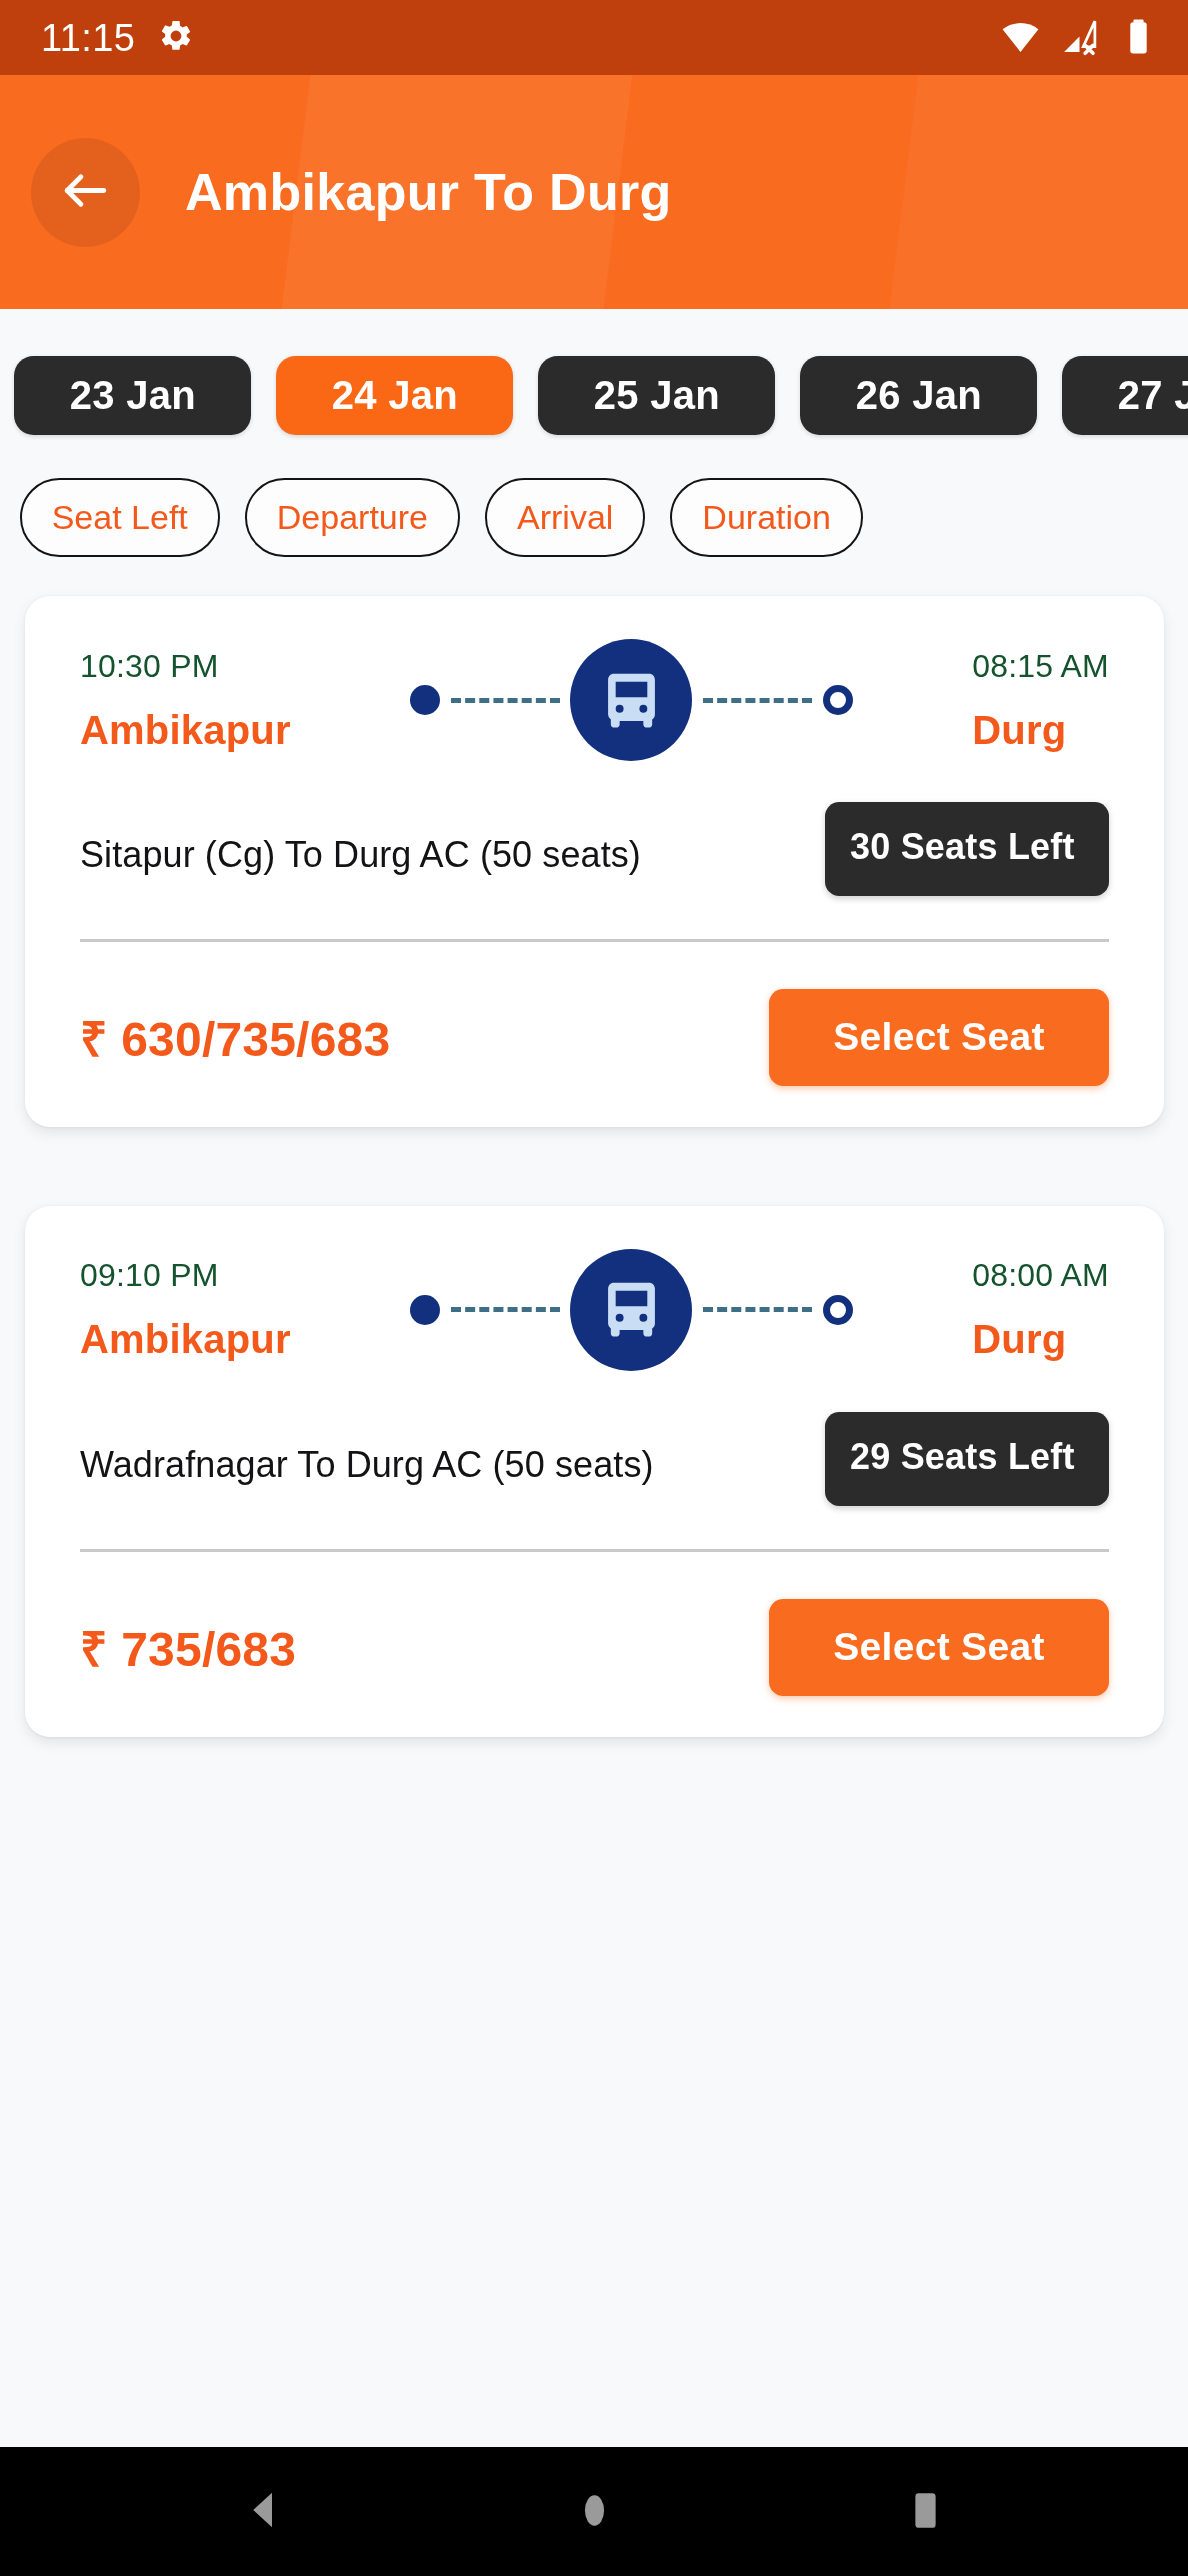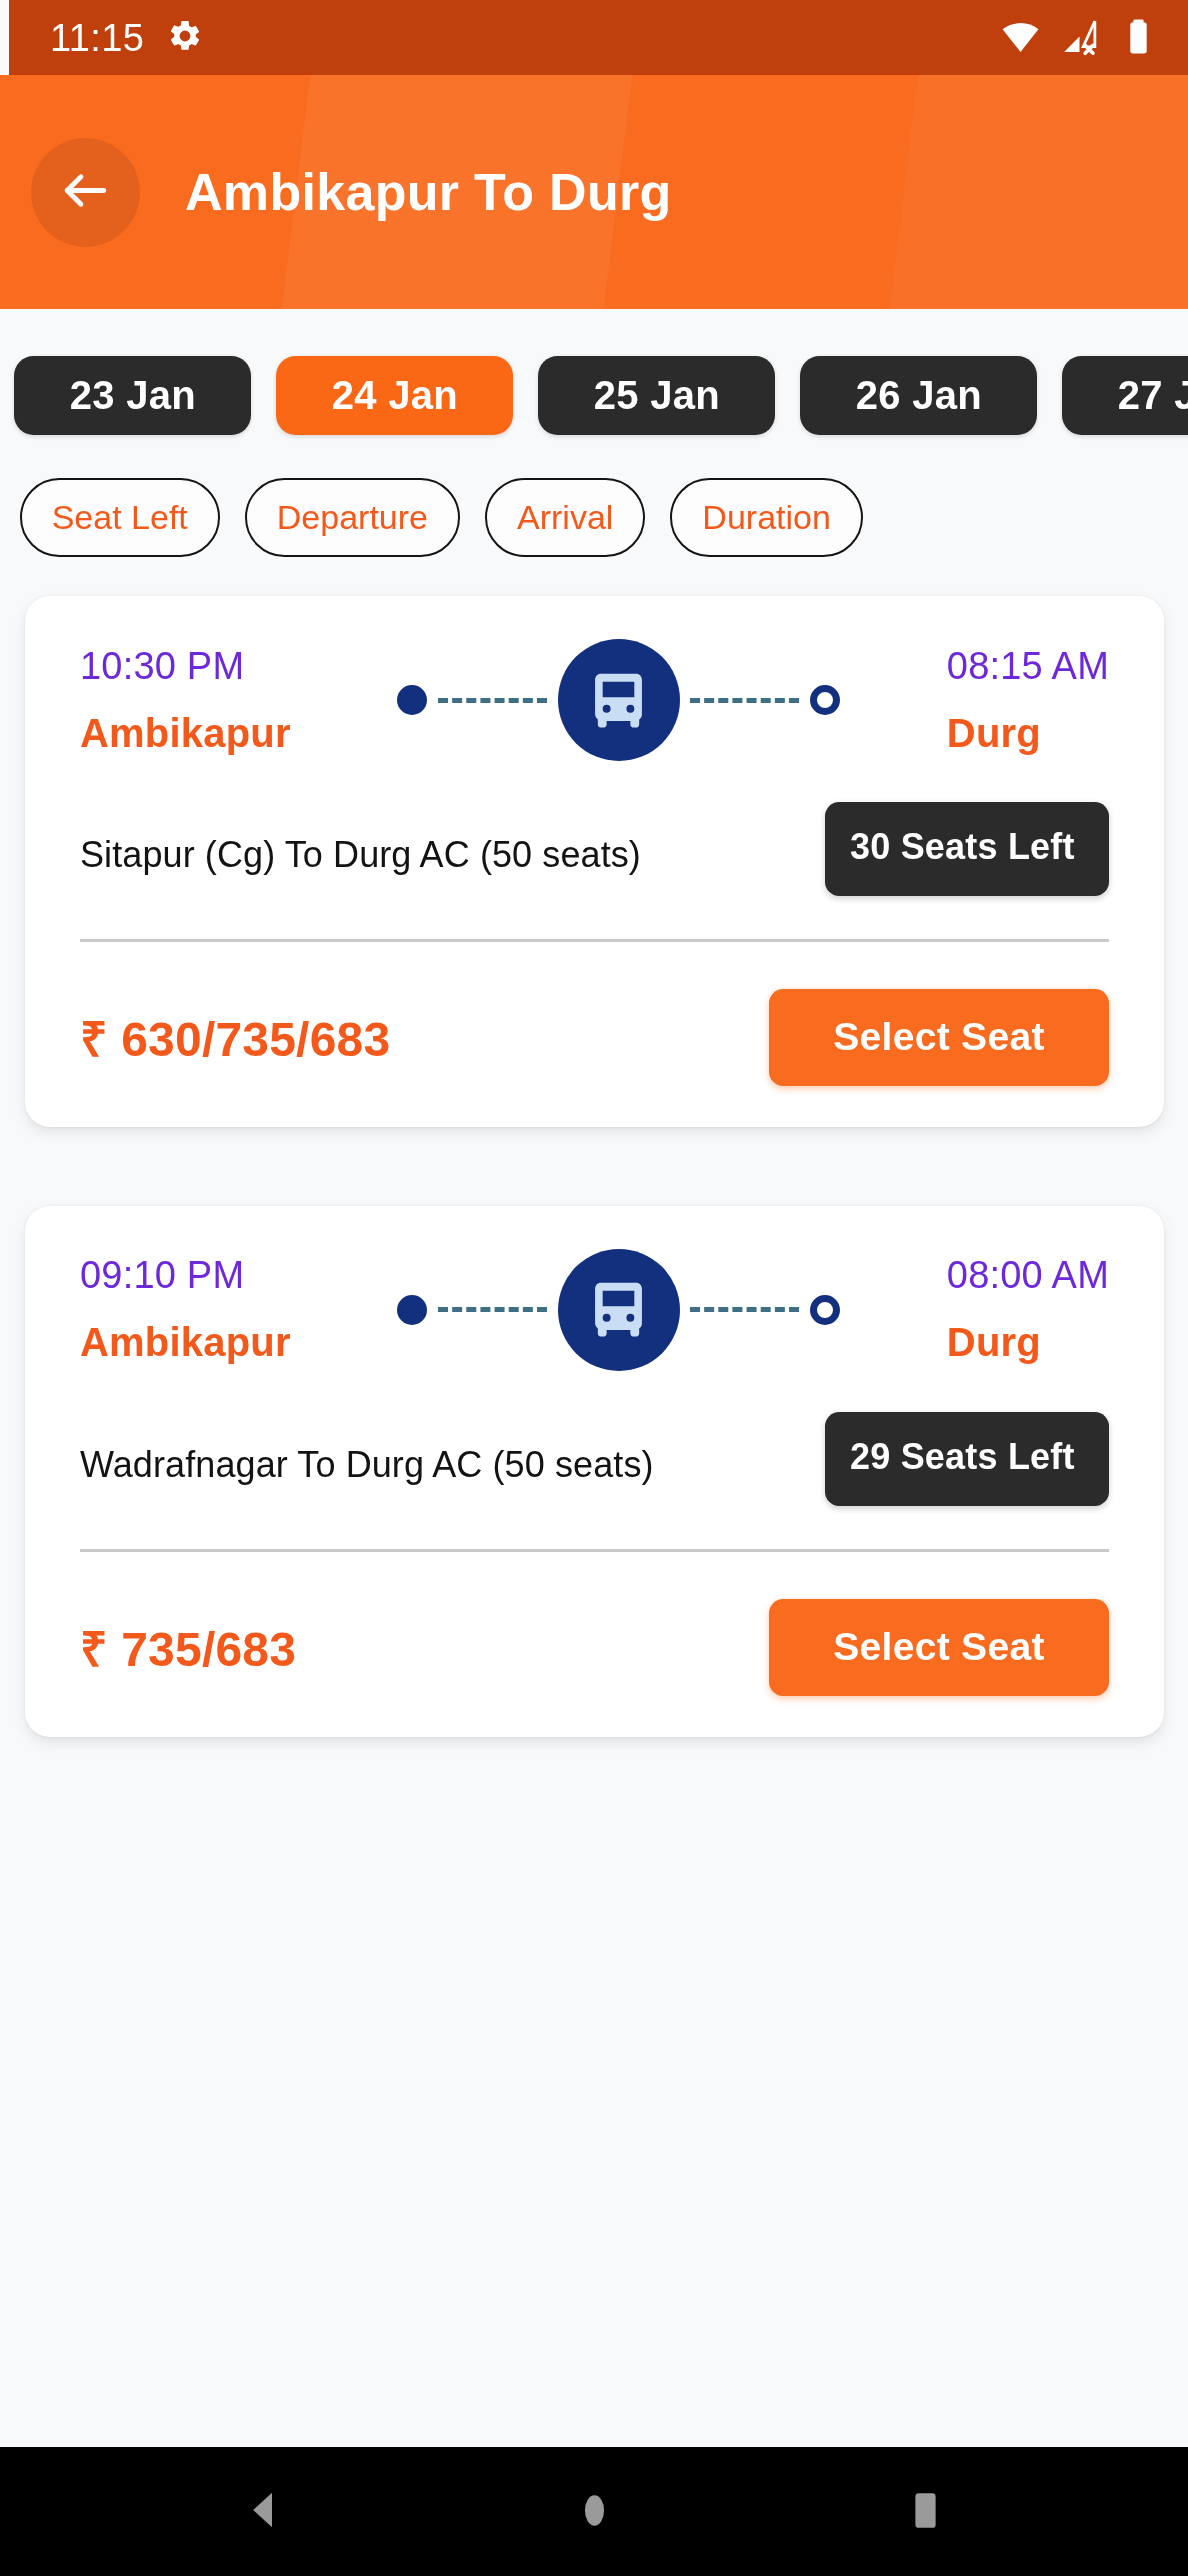--- a/index.html
+++ b/index.html
@@ -16,21 +16,20 @@
     display:flex; flex-direction:column;
   }
 
   
   .statusbar {
     height:75px; flex:0 0 75px;
     background:#BF400C;
     display:flex; align-items:center;
     padding:0 30px 0 41px;
     color:#ffffff;
-    margin-left:9px;
   }
   .status-left { display:flex; align-items:center; gap:23px; }
   .status-time { font-size:38px; font-weight:400; letter-spacing:0.4px; line-height:1; }
   .status-right { margin-left:auto; display:flex; align-items:center; gap:18px; }
   .sb-ico { display:block; }
 
   
   .appbar {
     height:234px; flex:0 0 234px;
     background:#F96B1F;
@@ -115,21 +114,21 @@
     padding:43px 55px 41px 55px;
     box-shadow:0 5.4px 14.3px rgba(0,0,0,0.085), 0 0.9px 2.7px rgba(0,0,0,0.05);
   }
 
   
   .route-row {
     display:flex; align-items:center; justify-content:space-between;
   }
   .ep { display:flex; flex-direction:column; gap:23px; }
   .ep.right { align-items:flex-start; }
-  .ep-time { font-size:38px; font-weight:400; color:#6d28d9; letter-spacing:0.2px; white-space:nowrap; }
+  .ep-time { font-size:32px; font-weight:400; color:#14532d; letter-spacing:0.2px; white-space:nowrap; }
   .ep-city { font-size:40px; font-weight:700; color:#F4591C; letter-spacing:0.2px; white-space:nowrap; }
 
   .route-mid {
     flex:0 0 auto;
     display:flex; align-items:center; justify-content:center;
     margin:0 16px;
   }
   .dot-filled { width:30px; height:30px; border-radius:50%; background:#12307E; flex:0 0 auto; }
   .dot-ring   { width:30px; height:30px; border-radius:50%; border:7.2px solid #12307E; background:transparent; flex:0 0 auto; box-sizing:border-box; }
   .dash {

